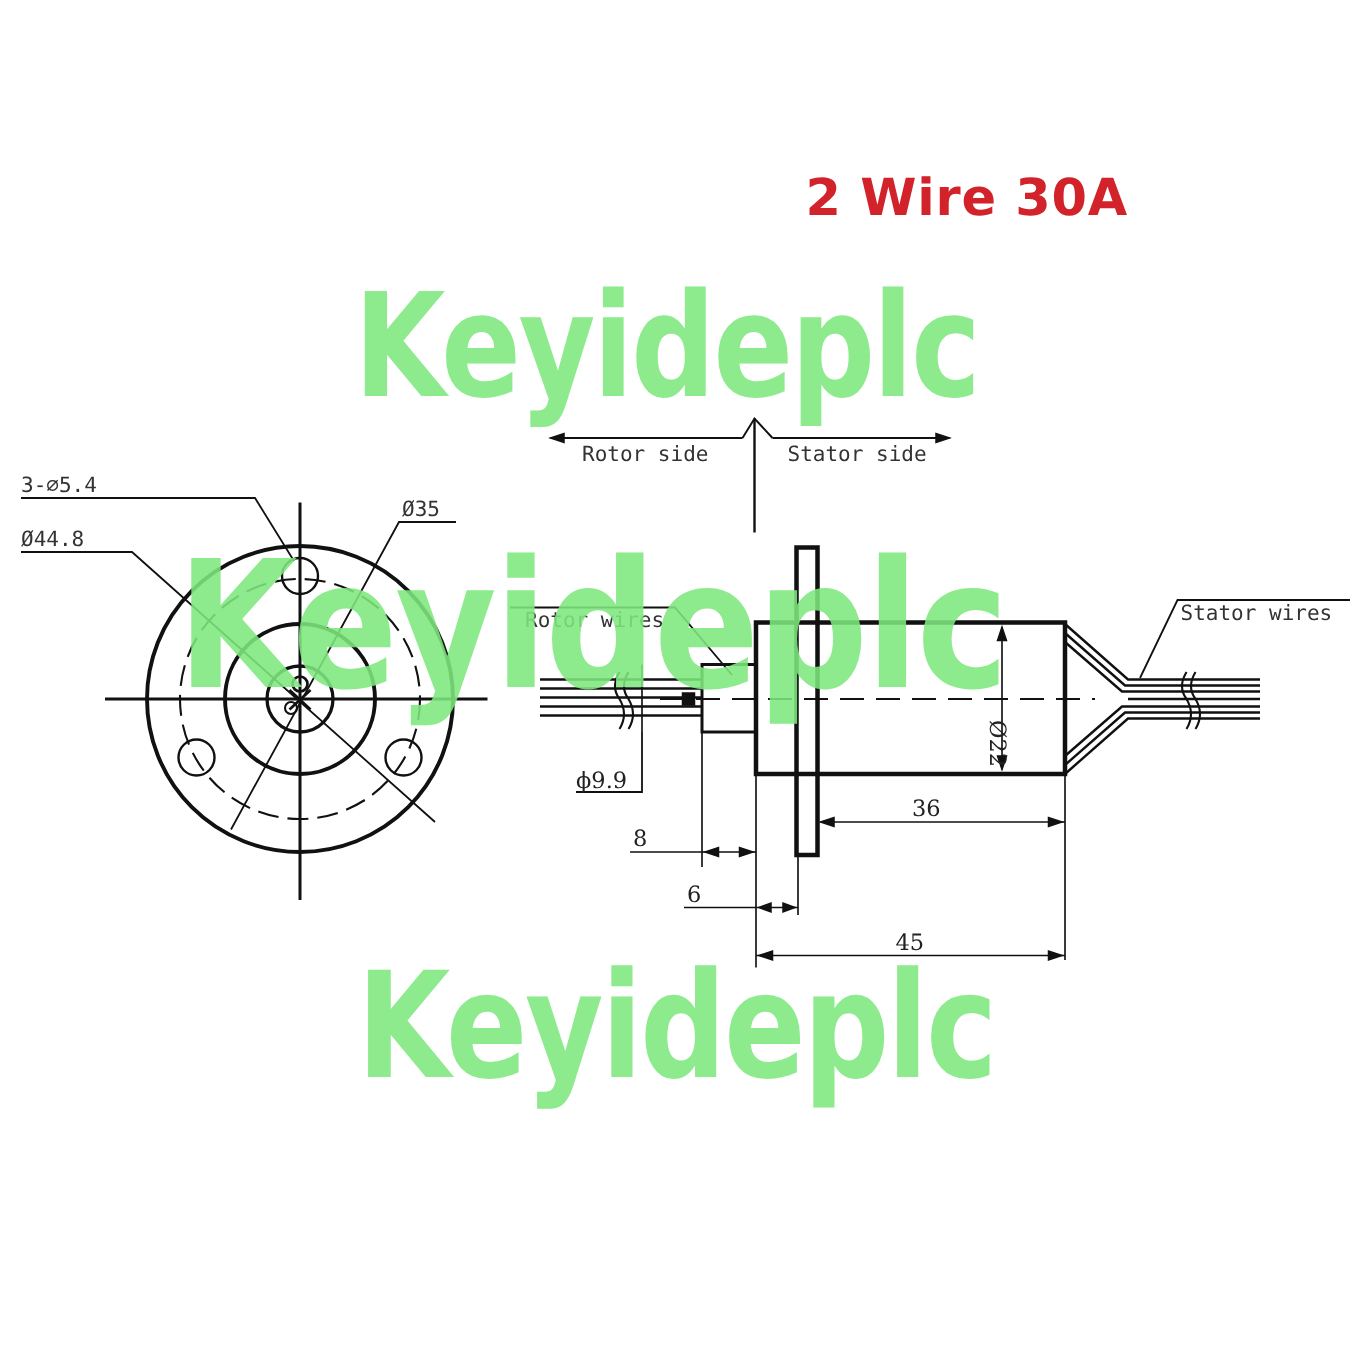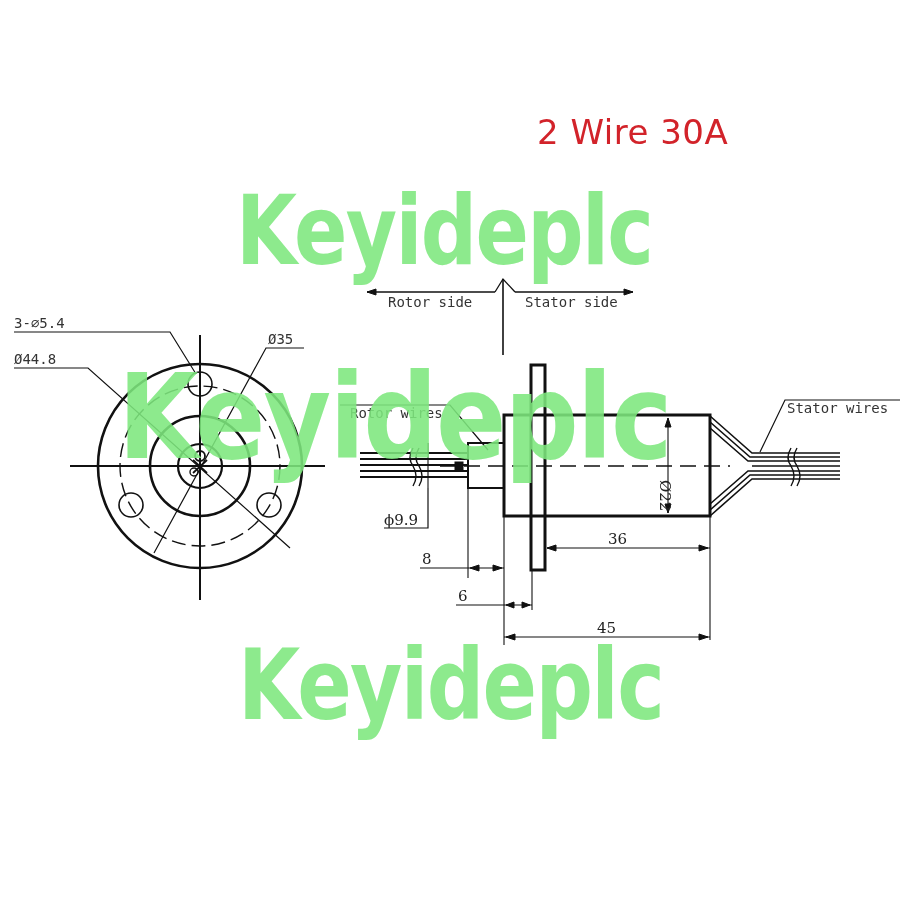--- a/index.html
+++ b/index.html
@@ -1,21 +1,21 @@
 <!DOCTYPE html>
 <html><head>
   <meta charset="utf-8">
   <style>
     html, body { margin: 0; padding: 0; background: #ffffff; }
     #canvas { position: relative; width: 902px; height: 903px; overflow: hidden; background: #fff; }
     svg { position: absolute; left: 0; top: 0; }
     .dim-text { font-family: "DejaVu Serif", "Liberation Serif", serif; font-size: 15px; fill: #222; }
     .label-text { font-family: "DejaVu Sans Mono", "Liberation Mono", monospace; font-size: 14px; fill: #333; }
     .title { position: absolute; left: 537px; top: 112px; font-family: "DejaVu Sans", "Liberation Sans", sans-serif;
-             font-weight: normal; font-size: 34px; color: #d2232a; letter-spacing: 0.5px; white-space: nowrap; }
+             font-weight: bold; font-size: 34px; color: #d2232a; letter-spacing: 0.5px; white-space: nowrap; }
     .wm { position: absolute; font-family: "DejaVu Sans", "Liberation Sans", sans-serif; font-weight: bold;
           color: #7ee87e; opacity: 0.88; white-space: nowrap; transform-origin: left top; letter-spacing: -2px; }
   </style>
 </head>
 <body>
 
 <div id="canvas">
 
   <svg width="902" height="903" viewBox="0 0 902 903">
 

